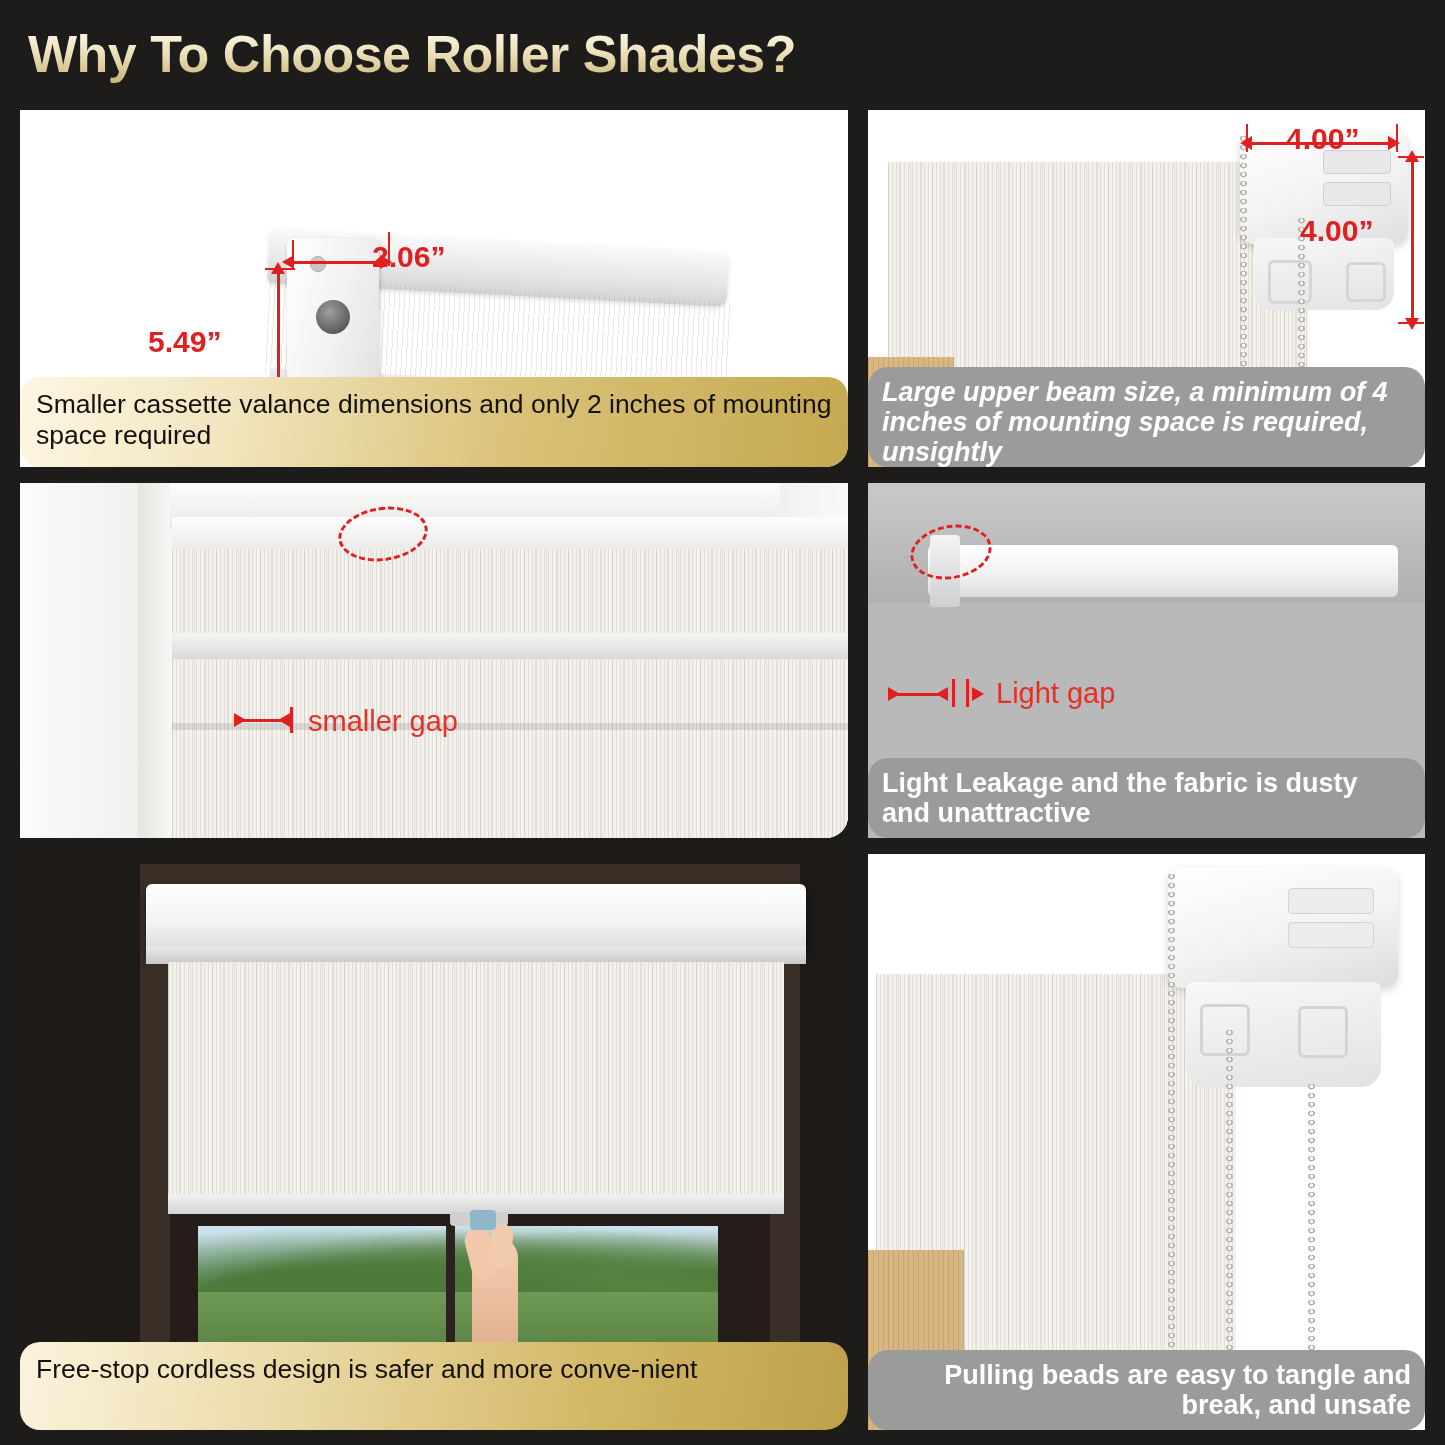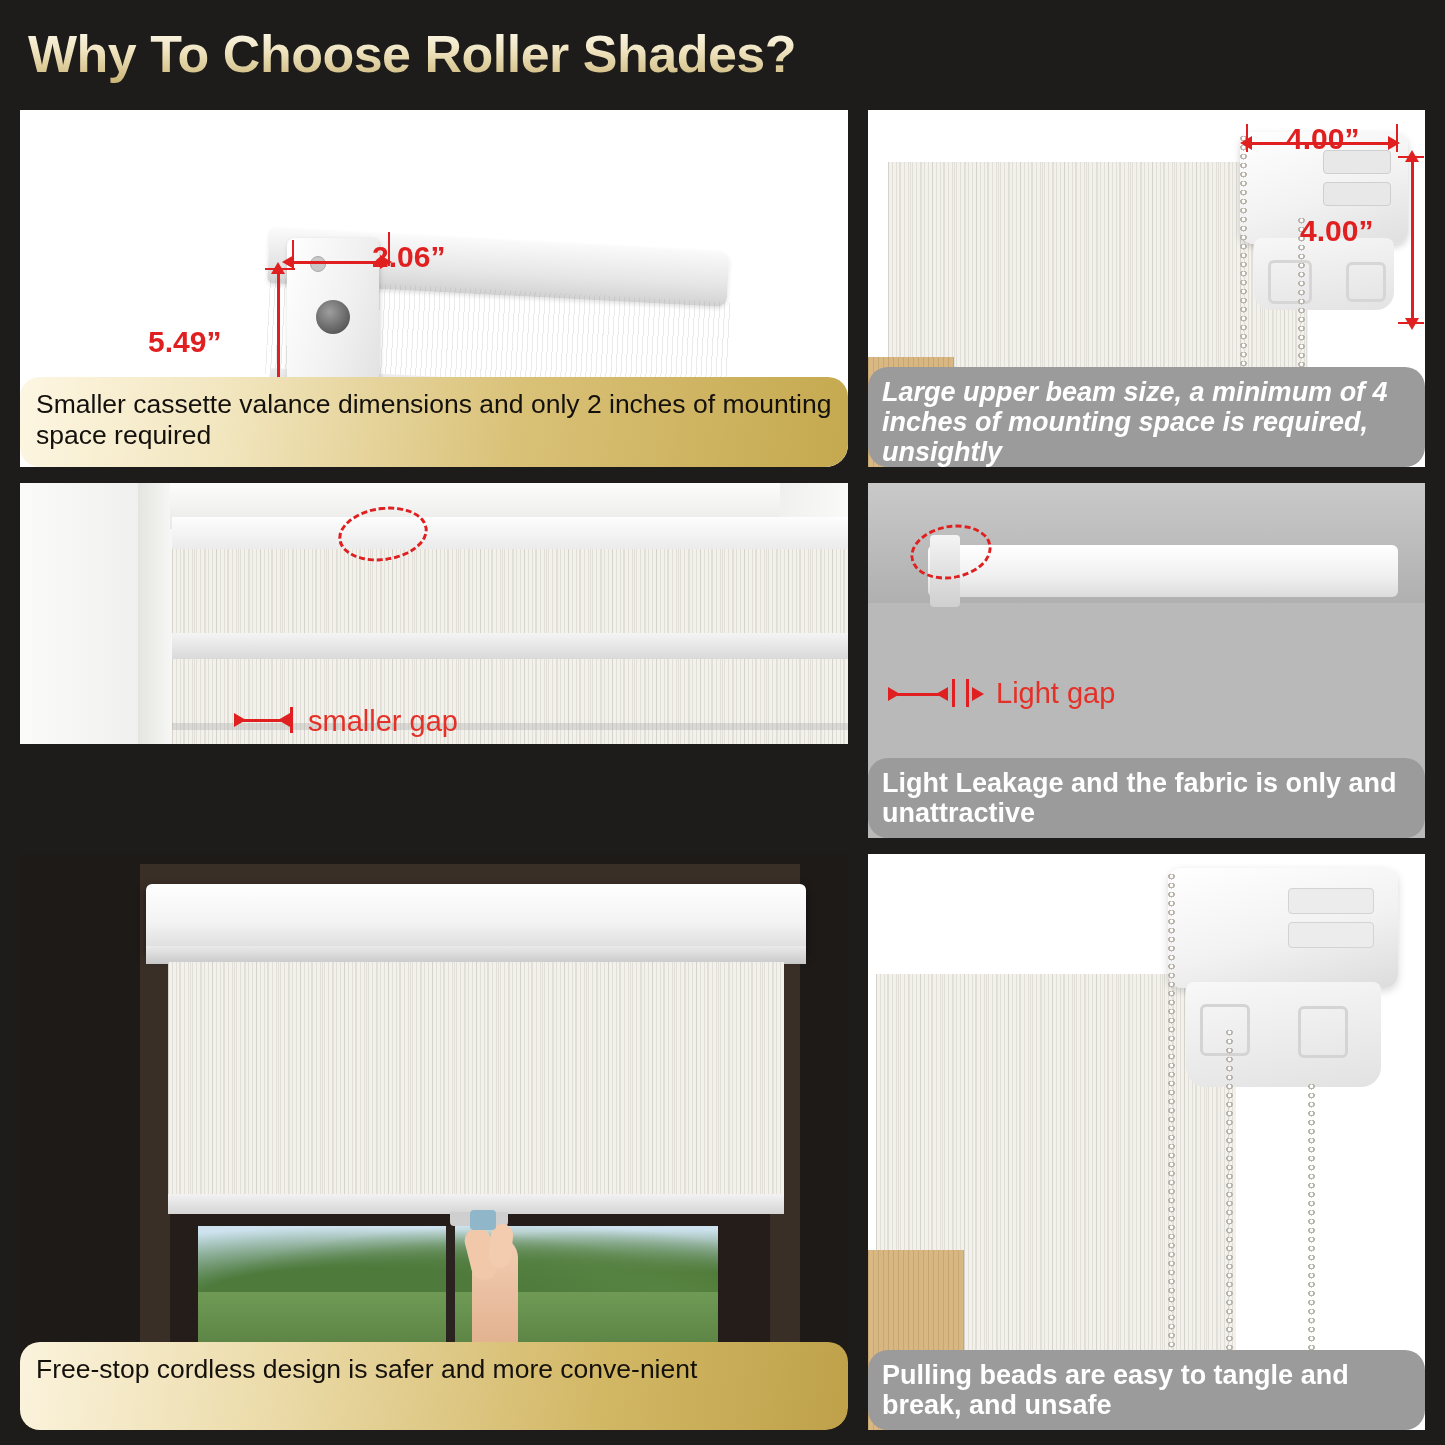--- a/index.html
+++ b/index.html
@@ -248,21 +248,21 @@
         <div class="arrow-u" style="left:537px; top:40px;"></div>
         <div class="arrow-d" style="left:537px; top:208px;"></div>
         <div class="dimline" style="left:530px; top:46px; width:26px; height:2px;"></div>
         <div class="dimline" style="left:530px; top:212px; width:26px; height:2px;"></div>
         <div class="dimtext" style="left:432px; top:104px;">4.00”</div>
       </div>
       <div class="caption gray" style="height:100px; padding:10px 14px;font-style:italic;">Large upper beam size, a minimum of 4 inches of mounting space is required, unsightly</div>
     </div>
 
     <div class="cell" style="left:0px; top:373px; width:828px; height:355px; border-bottom-right-radius:22px;">
-      <div class="photo" style="height:261px;">
+      <div class="photo" style="height:355px;">
         <div style="position:absolute; inset:0; background:#f4f4f2;"></div>
 
         <div style="position:absolute; left:0; top:0; width:150px; height:355px; background:linear-gradient(90deg,#fbfbfa,#ededeb);"></div>
         <div style="position:absolute; left:118px; top:0; width:34px; height:355px; background:linear-gradient(90deg,#e4e4e1,#f7f7f5);"></div>
         <div style="position:absolute; left:150px; top:0; width:700px; height:46px; background:linear-gradient(180deg,#fdfdfc,#e8e8e6);"></div>
         <div style="position:absolute; left:760px; top:0; width:70px; height:355px; background:linear-gradient(90deg,#f0f0ee,#fafaf8);"></div>
 
         <div style="position:absolute; left:152px; top:34px; width:690px; height:36px;
                     background:linear-gradient(180deg,#fdfdfd,#e9e9e9);"></div>
         <div class="fabric" style="left:152px; top:66px; width:690px; height:96px;"></div>
@@ -299,21 +299,21 @@
         <div class="dashed-ellipse" style="left:42px; top:42px; width:76px; height:48px; transform:rotate(-10deg);"></div>
 
         <div class="dimline" style="left:20px; top:210px; width:60px; height:3px;"></div>
         <div class="arrow-r" style="left:20px; top:204px;"></div>
         <div class="arrow-l" style="left:68px; top:204px;"></div>
         <div class="dimline" style="left:84px; top:196px; width:3px; height:28px;"></div>
         <div class="dimline" style="left:98px; top:196px; width:3px; height:28px;"></div>
         <div class="arrow-r" style="left:104px; top:204px;"></div>
         <div class="redlabel" style="left:128px; top:194px; font-size:29px;">Light gap</div>
       </div>
-      <div class="caption gray" style="height:80px; padding:10px 14px;">Light Leakage and the fabric is only and unattractive</div>
+      <div class="caption gray" style="height:80px; padding:10px 14px;">Light Leakage and the fabric is dusty and unattractive</div>
     </div>
 
     <div class="cell" style="left:0px; top:744px; width:828px; height:576px; border-bottom-right-radius:22px;">
       <div class="photo" style="height:576px;">
         <div style="position:absolute; inset:0; background:#1d1a18;"></div>
 
         <div style="position:absolute; left:120px; top:10px; width:660px; height:540px; background:#3a2f27;"></div>
         <div style="position:absolute; left:150px; top:34px; width:600px; height:500px; background:#241d19;"></div>
 
         <div style="position:absolute; left:126px; top:30px; width:660px; height:70px;
@@ -370,17 +370,17 @@
                     background:#ececec; border:1px solid #d3d3d3; border-radius:4px;"></div>
         <div style="position:absolute; left:332px; top:150px; width:44px; height:46px;
                     border:3px solid #d4d4d4; border-radius:6px;"></div>
         <div style="position:absolute; left:430px; top:152px; width:44px; height:46px;
                     border:3px solid #d4d4d4; border-radius:6px;"></div>
 
         <div class="chain" style="left:300px; top:20px; height:556px;"></div>
         <div class="chain" style="left:358px; top:176px; height:400px;"></div>
         <div class="chain" style="left:440px; top:230px; height:346px;"></div>
       </div>
-      <div class="caption gray" style="height:80px; padding:10px 14px;">Pulling beads are easy to tangle and break, and unsafe</div>
+      <div class="caption gray" style="height:80px; padding:10px 14px;text-align:right;">Pulling beads are easy to tangle and break, and unsafe</div>
     </div>
 
   </div>
 </div>
 
 </body></html>

